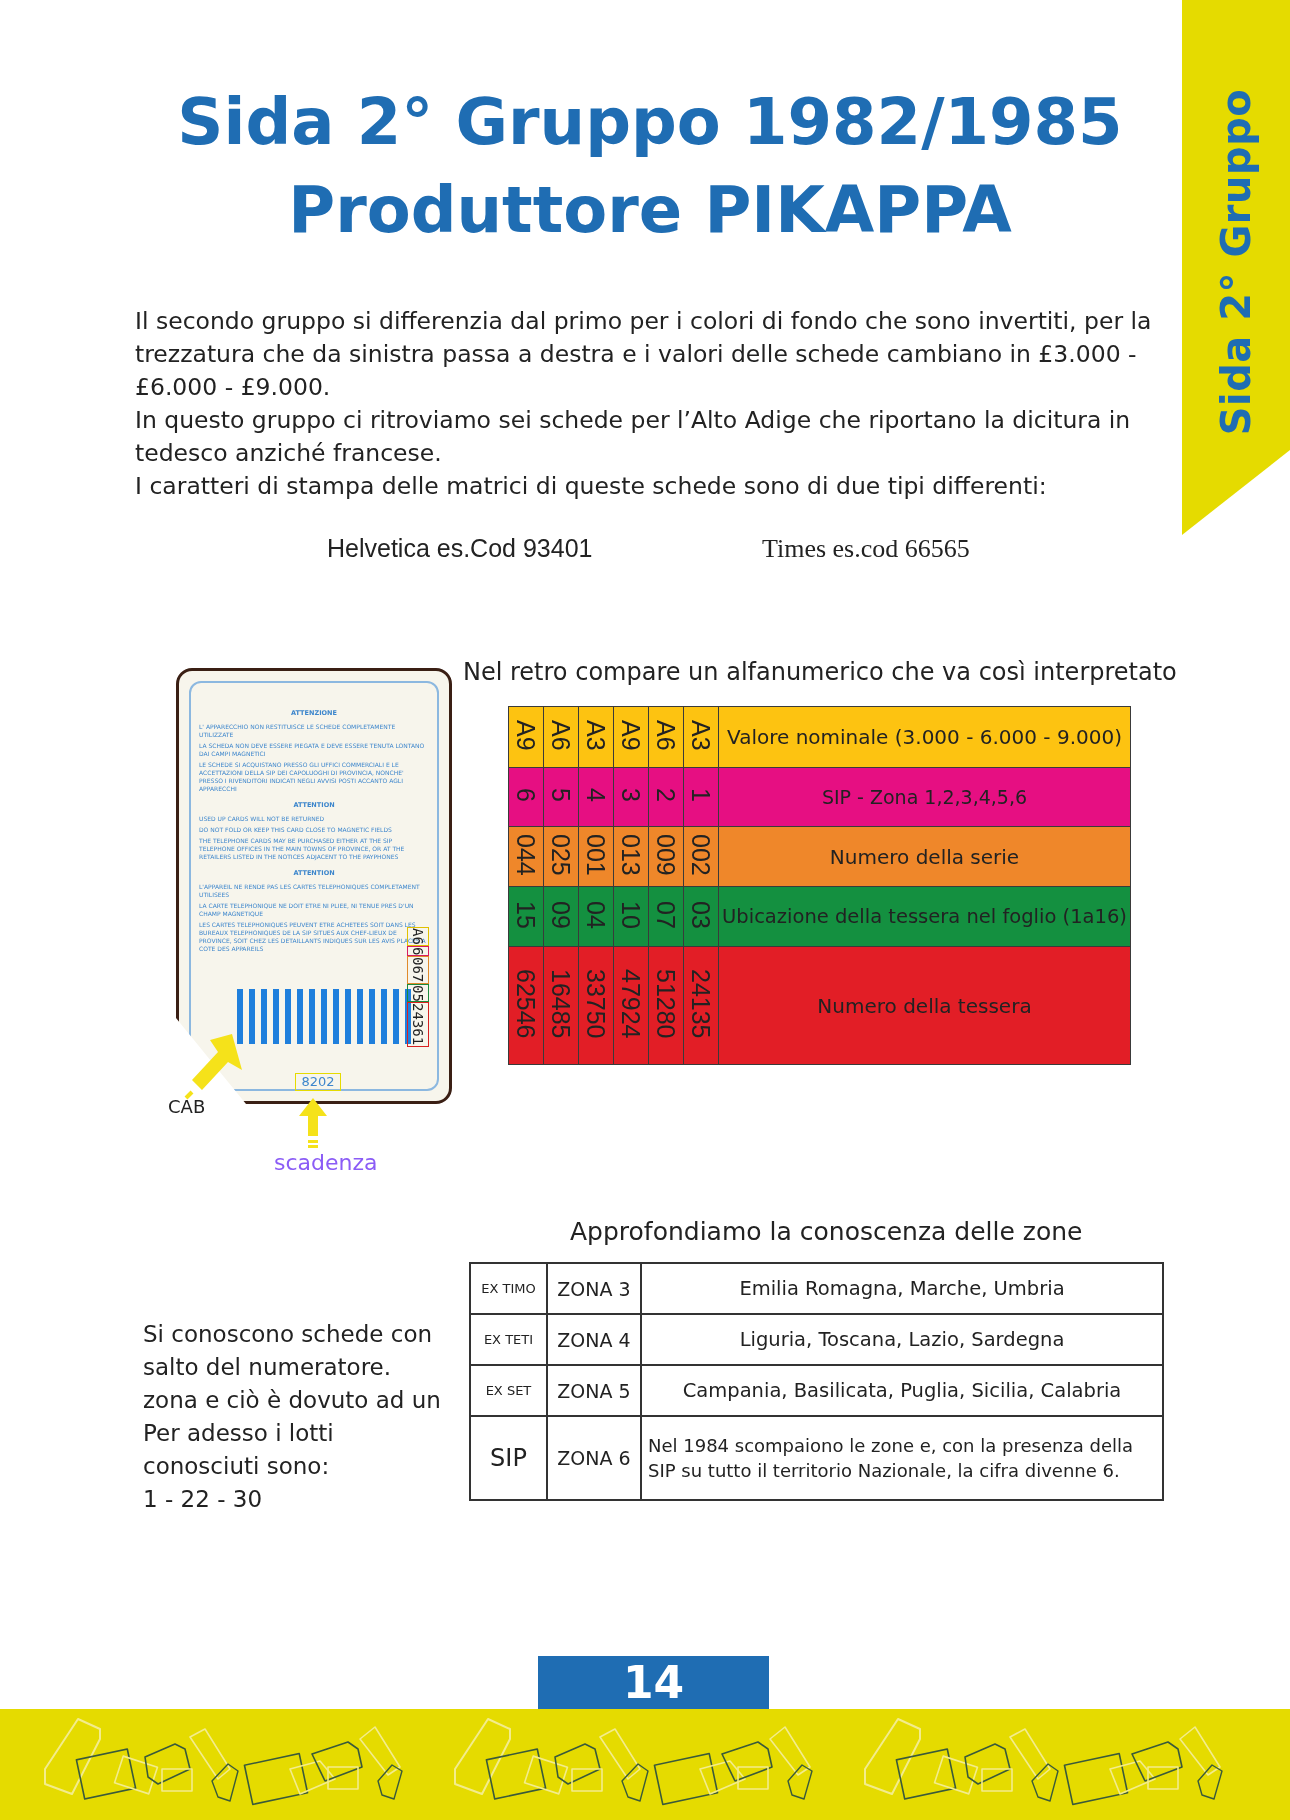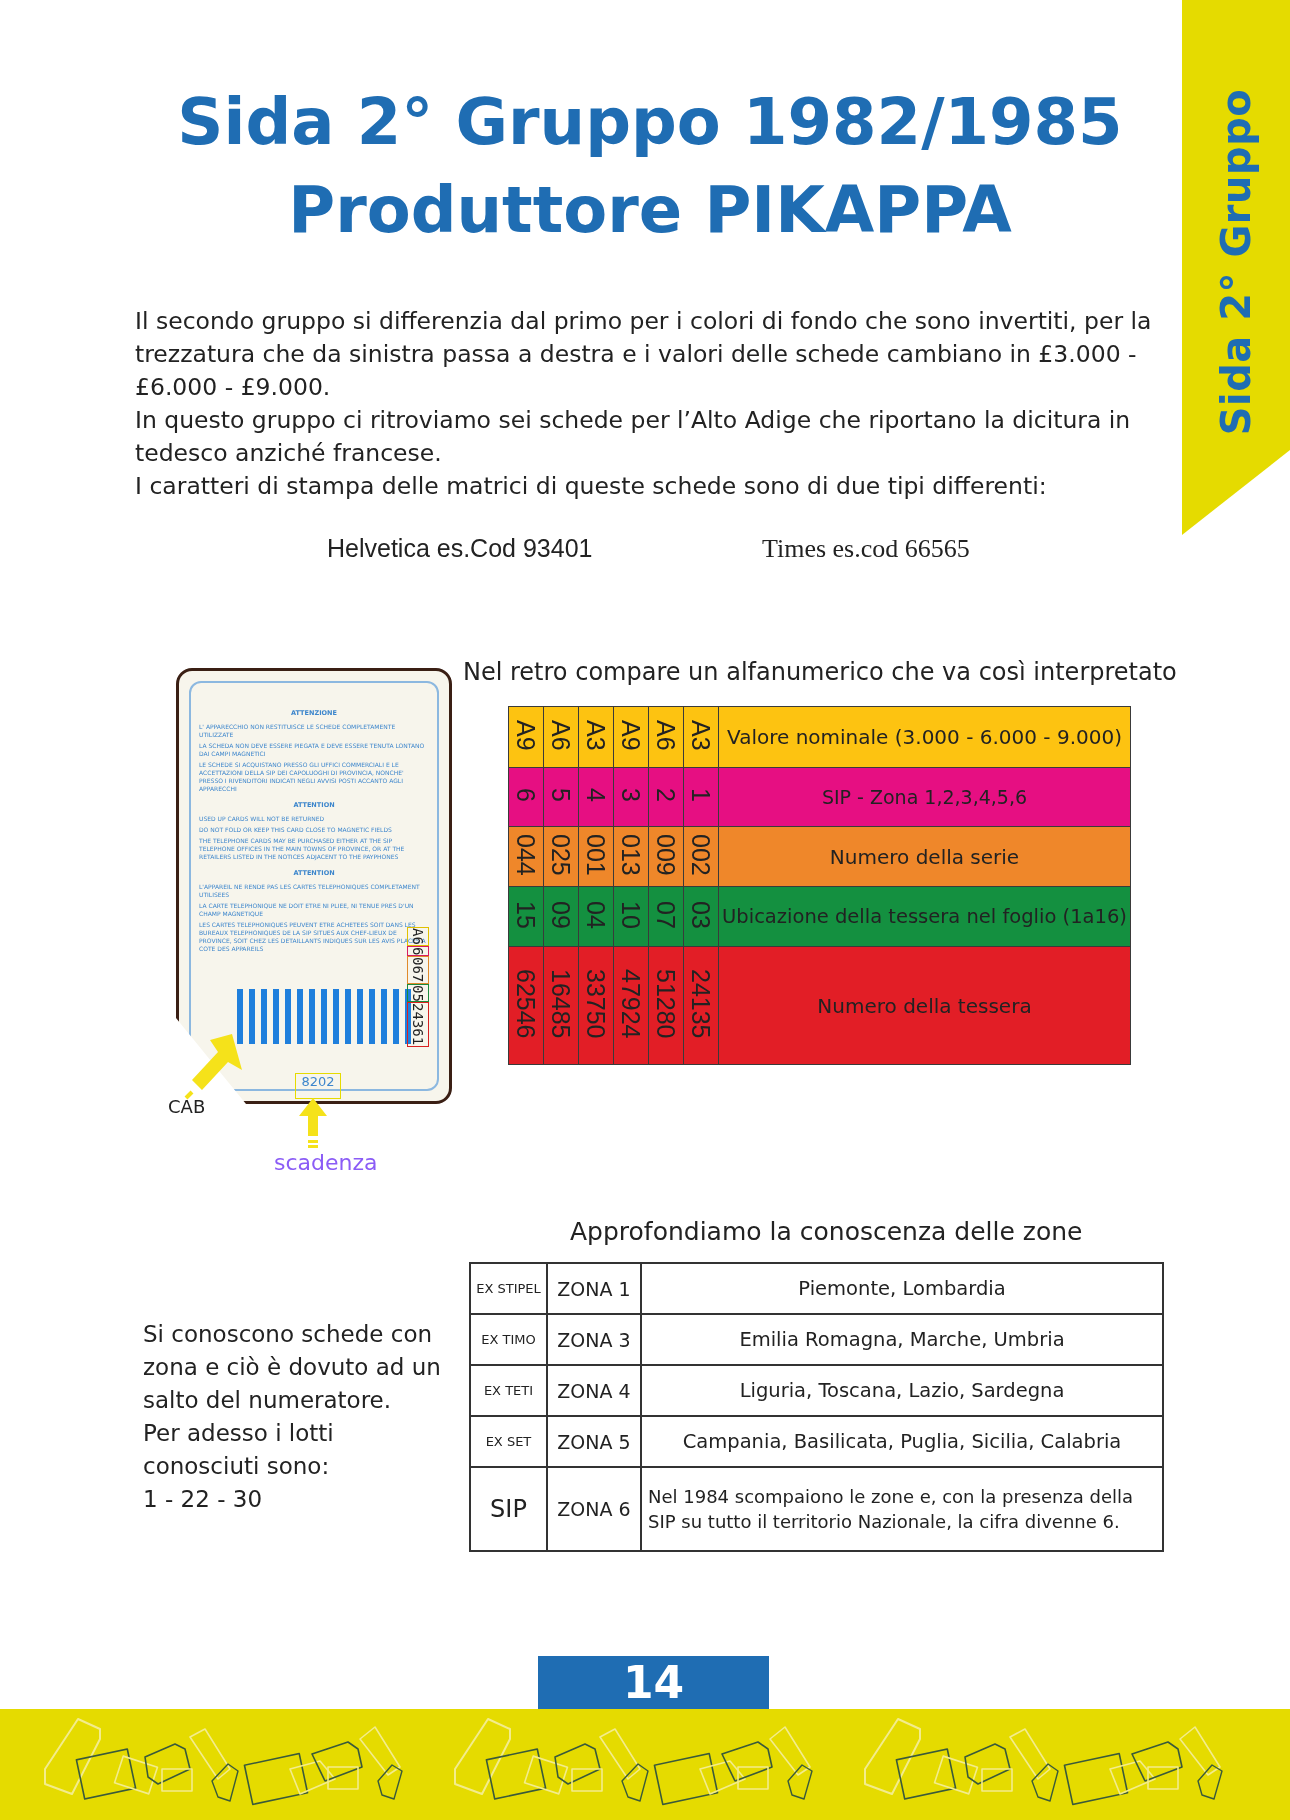--- a/index.html
+++ b/index.html
@@ -49,21 +49,21 @@
     position: absolute; left: 20px; top: 30px; width: 230px;
     color: #3d86cc; font-size: 6px; line-height: 8px; font-family: "DejaVu Sans", sans-serif;
   }
   .card-text .h { text-align: center; font-weight: bold; margin: 8px 0 6px 0; font-size: 6.5px; }
   .card-text p { margin-bottom: 3px; }
   .barcode {
     position: absolute; left: 58px; top: 318px; width: 180px; height: 55px;
     background: repeating-linear-gradient(90deg, #1f7fdc 0 6px, transparent 6px 12px);
   }
   .expiry-box {
-    position: absolute; left: 116px; top: 402px; width: 46px; height: 26px;
+    position: absolute; left: 116px; top: 402px; width: 46px; height: 18px;
     border: 1.5px solid #e5db00; color: #3d86cc; font-size: 13px; text-align: center; line-height: 15px;
   }
   .card-code {
     position: absolute; left: 228px; top: 256px; width: 22px; height: 168px;
     display: flex; flex-direction: column;
   }
   .card-code span {
     display: block; writing-mode: vertical-rl; font-family: "DejaVu Sans Mono", monospace;
     font-size: 14px; color: #222; text-align: center; line-height: 20px;
   }
@@ -243,25 +243,20 @@
       <td class="v"><span>24135</span></td>
       <td class="desc">Numero della tessera</td>
     </tr>
   </tbody>
 </table>
 
 <div class="zone-title">Approfondiamo la conoscenza delle zone</div>
 <table class="zone-table">
   <tbody>
     <tr>
-      <td class="ex">EX STIPEL</td>
-      <td class="zn">ZONA 1</td>
-      <td class="rg">Piemonte, Lombardia</td>
-    </tr>
-    <tr>
       <td class="ex">EX TIMO</td>
       <td class="zn">ZONA 3</td>
       <td class="rg">Emilia Romagna, Marche, Umbria</td>
     </tr>
     <tr>
       <td class="ex">EX TETI</td>
       <td class="zn">ZONA 4</td>
       <td class="rg">Liguria, Toscana, Lazio, Sardegna</td>
     </tr>
     <tr>
@@ -272,22 +267,22 @@
     <tr class="last">
       <td class="ex">SIP</td>
       <td class="zn">ZONA 6</td>
       <td class="rg">Nel 1984 scompaiono le zone e, con la presenza della SIP su tutto il territorio Nazionale, la cifra divenne 6.</td>
     </tr>
   </tbody>
 </table>
 
 <div class="side-note">
   <div>Si conoscono schede con</div>
+  <div>salto del numeratore.</div>
   <div>zona e ciò è dovuto ad un</div>
-  <div>salto del numeratore.</div>
   <div>Per adesso i lotti</div>
   <div>conosciuti sono:</div>
   <div>1 - 22 - 30</div>
 </div>
 
 <div class="page-number-box">14</div>
 <div class="footer-band">
   <svg width="1290" height="111" viewBox="0 0 1290 111">
     <g fill="none" stroke-linejoin="round">
       <g id="pat">

